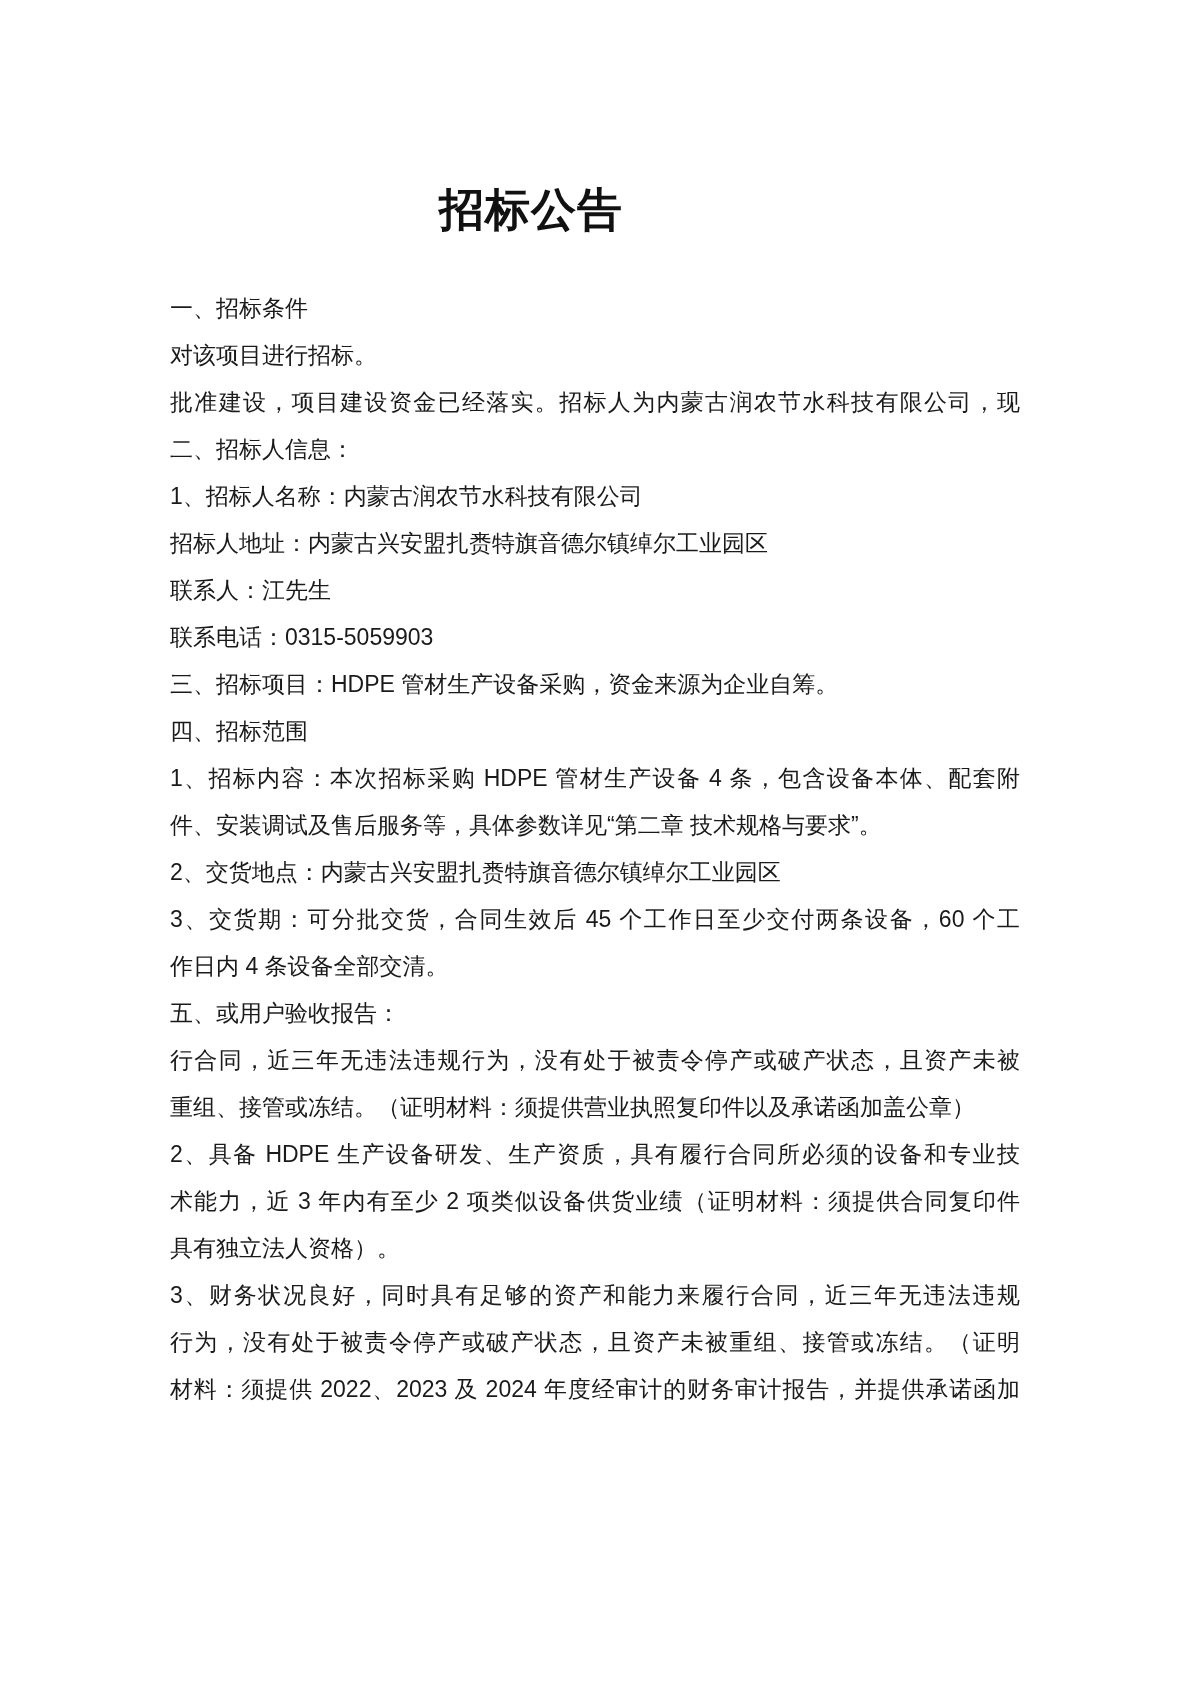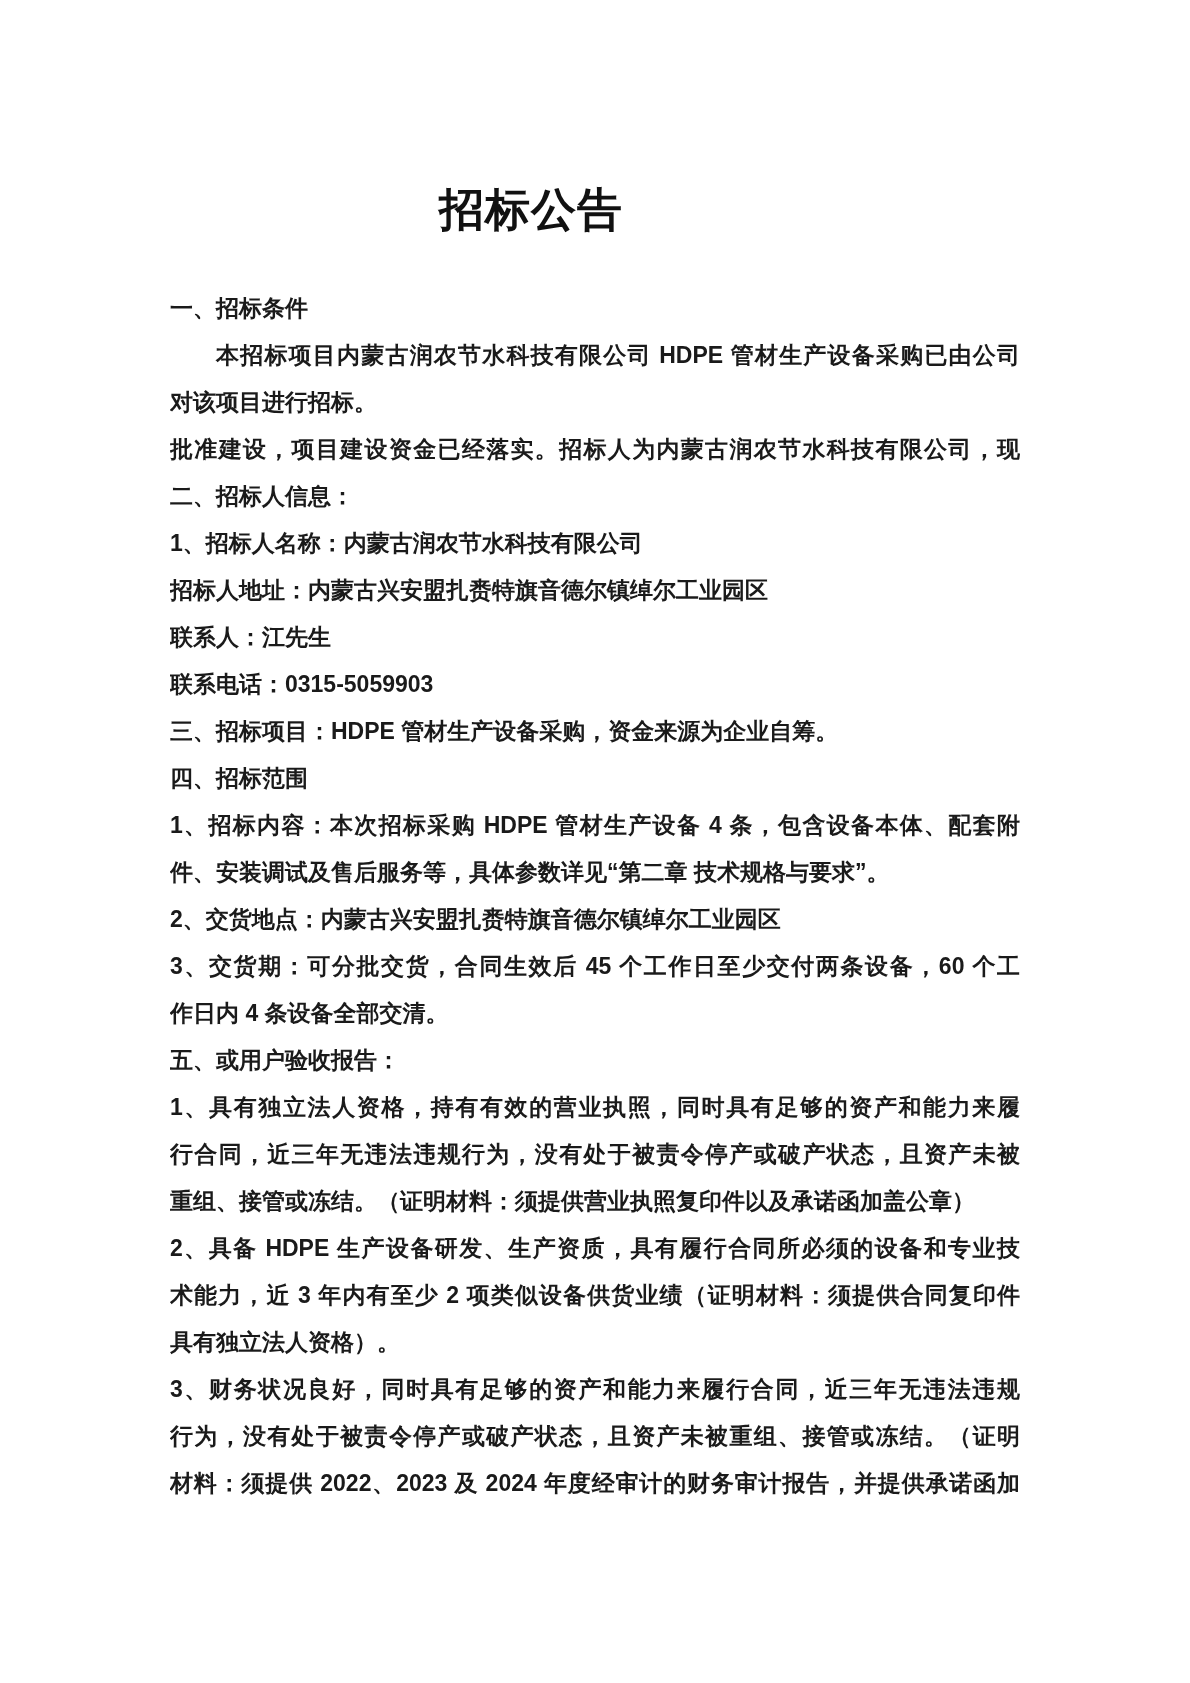--- a/index.html
+++ b/index.html
@@ -29,21 +29,20 @@
     letter-spacing: 1px;
     font-family: "Liberation Serif", serif;
   }
   .doc-body {
     position: absolute;
     top: 285px;
     left: 170px;
     width: 850px;
     font-size: 23px;
     line-height: 47px;
-    font-weight: bold;
   }
   .line {
     height: 47px;
     overflow: hidden;
     text-align: left;
     white-space: normal;
   }
   
   .line.j {
     text-align: justify;
@@ -56,37 +55,35 @@
 </style>
 </head>
 <body>
 
 <div class="page">
 
   <div class="doc-title">招标公告</div>
 
   <div class="doc-body">
     <div class="line">一、招标条件</div>
-    <div class="line j ind">本招标项目内蒙古润农节水科技有限公司 HDPE 管材生产设备采购已由公司</div>
     <div class="line">对该项目进行招标。</div>
     <div class="line j">批准建设，项目建设资金已经落实。招标人为内蒙古润农节水科技有限公司，现</div>
     <div class="line">二、招标人信息：</div>
     <div class="line">1、招标人名称：内蒙古润农节水科技有限公司</div>
     <div class="line">招标人地址：内蒙古兴安盟扎赉特旗音德尔镇绰尔工业园区</div>
     <div class="line">联系人：江先生</div>
     <div class="line">联系电话：0315-5059903</div>
     <div class="line">三、招标项目：HDPE 管材生产设备采购，资金来源为企业自筹。</div>
     <div class="line">四、招标范围</div>
     <div class="line j">1、招标内容：本次招标采购 HDPE 管材生产设备 4 条，包含设备本体、配套附</div>
     <div class="line">件、安装调试及售后服务等，具体参数详见“第二章 技术规格与要求”。</div>
     <div class="line">2、交货地点：内蒙古兴安盟扎赉特旗音德尔镇绰尔工业园区</div>
     <div class="line j">3、交货期：可分批交货，合同生效后 45 个工作日至少交付两条设备，60 个工</div>
     <div class="line">作日内 4 条设备全部交清。</div>
     <div class="line">五、或用户验收报告：</div>
-    <div class="line j">1、具有独立法人资格，持有有效的营业执照，同时具有足够的资产和能力来履</div>
     <div class="line j">行合同，近三年无违法违规行为，没有处于被责令停产或破产状态，且资产未被</div>
     <div class="line">重组、接管或冻结。（证明材料：须提供营业执照复印件以及承诺函加盖公章）</div>
     <div class="line j">2、具备 HDPE 生产设备研发、生产资质，具有履行合同所必须的设备和专业技</div>
     <div class="line j">术能力，近 3 年内有至少 2 项类似设备供货业绩（证明材料：须提供合同复印件</div>
     <div class="line">具有独立法人资格）。</div>
     <div class="line j">3、财务状况良好，同时具有足够的资产和能力来履行合同，近三年无违法违规</div>
     <div class="line j">行为，没有处于被责令停产或破产状态，且资产未被重组、接管或冻结。（证明</div>
     <div class="line j">材料：须提供 2022、2023 及 2024 年度经审计的财务审计报告，并提供承诺函加</div>
   </div>
 

